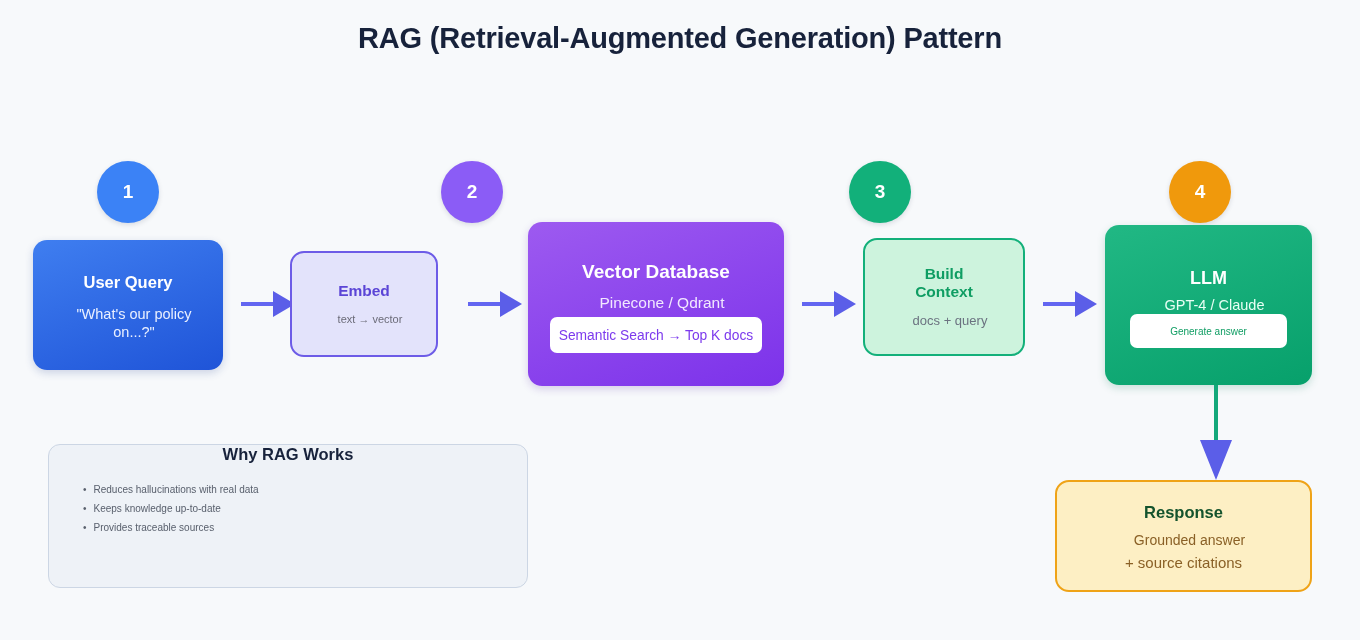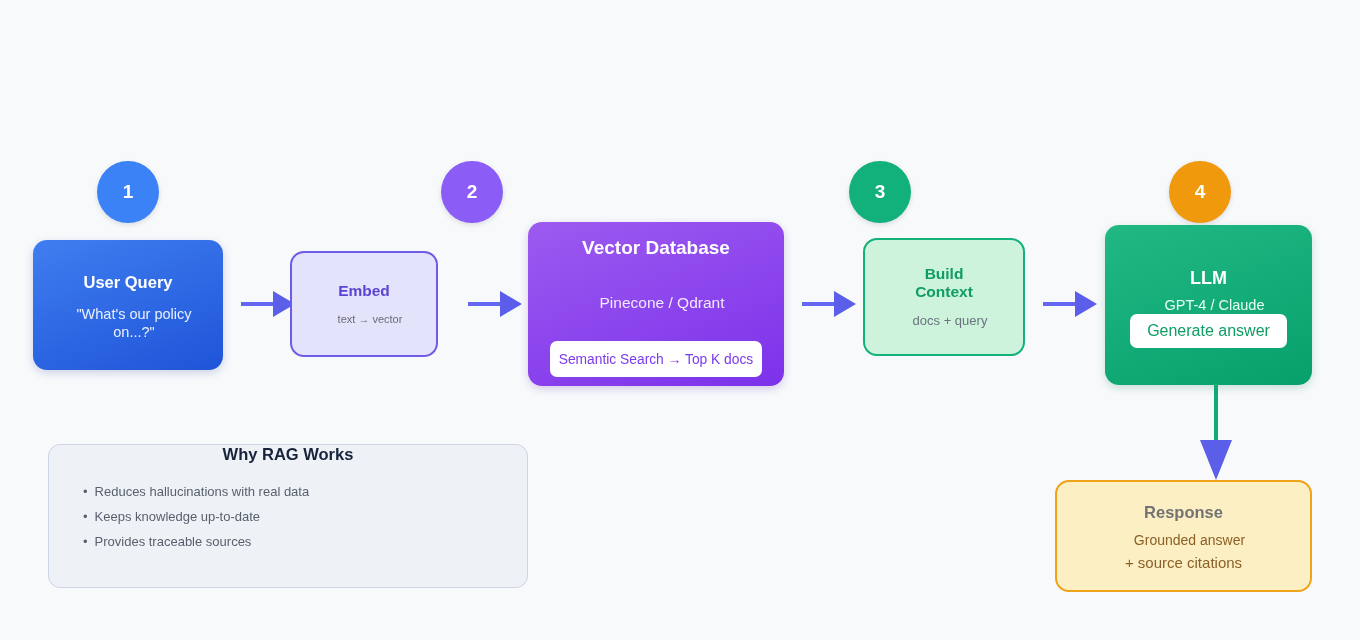--- a/index.html
+++ b/index.html
@@ -97,21 +97,20 @@
   #node-embed .node-title { font-size: 15.5px; color: #5b45d6; }
   #node-embed .node-sub { font-size: 11px; color: #6b6b78; margin-top: 13px; }
 
   
   #node-vector-db {
     left: 528px; top: 222px;
     width: 256px; height: 164px;
     background: linear-gradient(160deg, #9d5af0 0%, #7c32ea 100%);
     box-shadow: 0 3px 8px rgba(80,30,160,0.20);
     padding-top: 6px;
-    gap: 24px;
   }
   #node-vector-db .node-title { font-size: 19px; color: #ffffff; }
   #node-vector-db .node-sub { font-size: 15.5px; color: #f2e8ff; margin-top: 10px; }
   #node-vector-db .chip {
     width: 212px; height: 36px;
     margin-top: 5px;
     font-size: 13.8px;
     color: #7c3aed;
   }
 
@@ -131,33 +130,33 @@
     width: 207px; height: 160px;
     background: linear-gradient(160deg, #21b884 0%, #07a06b 100%);
     box-shadow: 0 3px 8px rgba(10,120,80,0.20);
     padding-top: 6px;
   }
   #node-llm .node-title { font-size: 18px; color: #ffffff; }
   #node-llm .node-sub { font-size: 14.5px; color: #e8fff5; margin-top: 8px; }
   #node-llm .chip {
     width: 157px; height: 34px;
     margin-top: 0;
-    font-size: 16px;
+    font-size: 10px;
     color: #0f9d63;
   }
 
   
   #node-response {
     left: 1055px; top: 480px;
     width: 257px; height: 112px;
     background: #fdefc4;
     border: 2.5px solid #efa317;
     padding-top: 2px;
   }
-  #node-response .node-title { font-size: 16.5px; color: #737373; }
+  #node-response .node-title { font-size: 16.5px; color: #14532d; }
   #node-response .node-sub { font-size: 14px; color: #8a6026; margin-top: 10px; }
   #node-response .node-sub2 { font-size: 15px; color: #8a6026; margin-top: 5px; }
 
   
   .connector-h {
     height: 30px;
     display: flex;
     align-items: center;
   }
   .connector-h .line {
@@ -206,34 +205,35 @@
     font-size: 16.5px;
     font-weight: bold;
     color: #17223b;
   }
   #info-panel-list {
     list-style: none;
     margin: 16px 0 0 0;
     padding: 0 0 0 34px;
   }
   #info-panel-list li {
-    font-size: 13px;
+    font-size: 10px;
     color: #59606d;
     line-height: 1.92;
   }
   #info-panel-list li::before {
     content: "\2022";
     margin-right: 7px;
   }
 </style>
 </head>
 <body>
 
 <div id="canvas">
 
+  <div class="abs" id="page-title">RAG (Retrieval-Augmented Generation) Pattern</div>
 
   <div class="abs badge" style="left:97px; top:161px; background:#3b82f6;">
     <span>1</span>
   </div>
   <div class="abs badge" style="left:441px; top:161px; background:#8b5cf6;">
     <span>2</span>
   </div>
   <div class="abs badge" style="left:849px; top:161px; background:#12b07a;">
     <span>3</span>
   </div>

